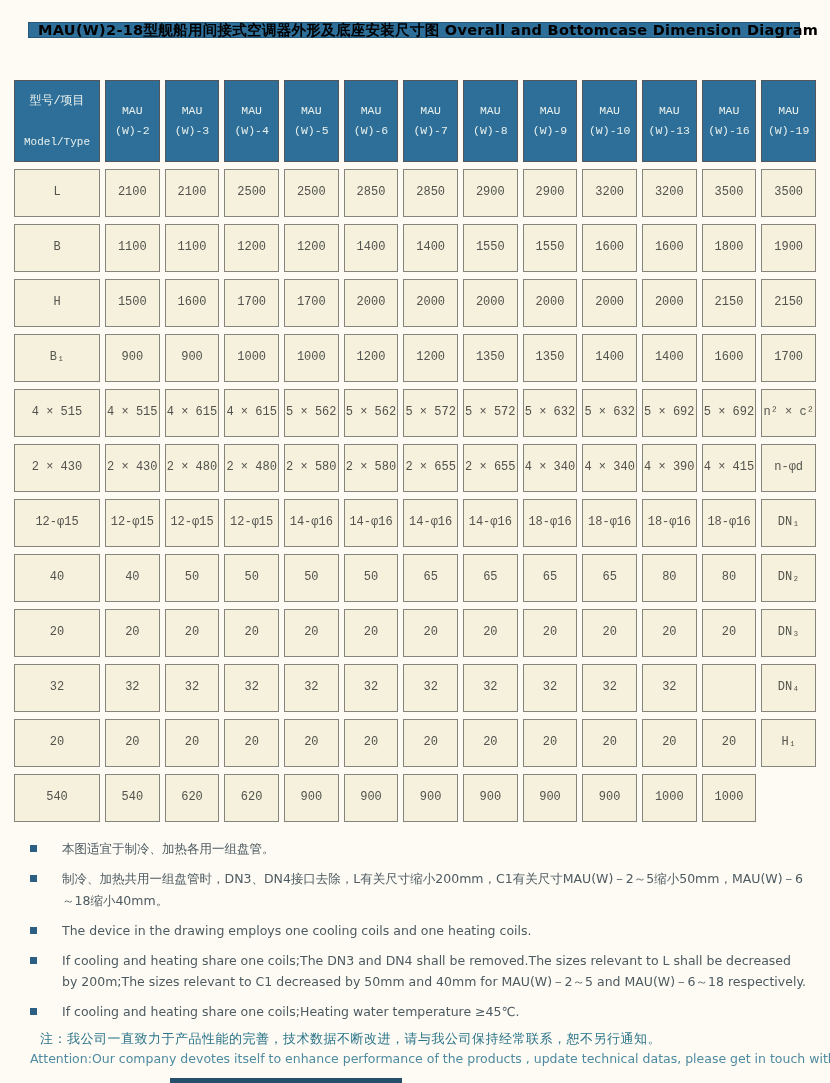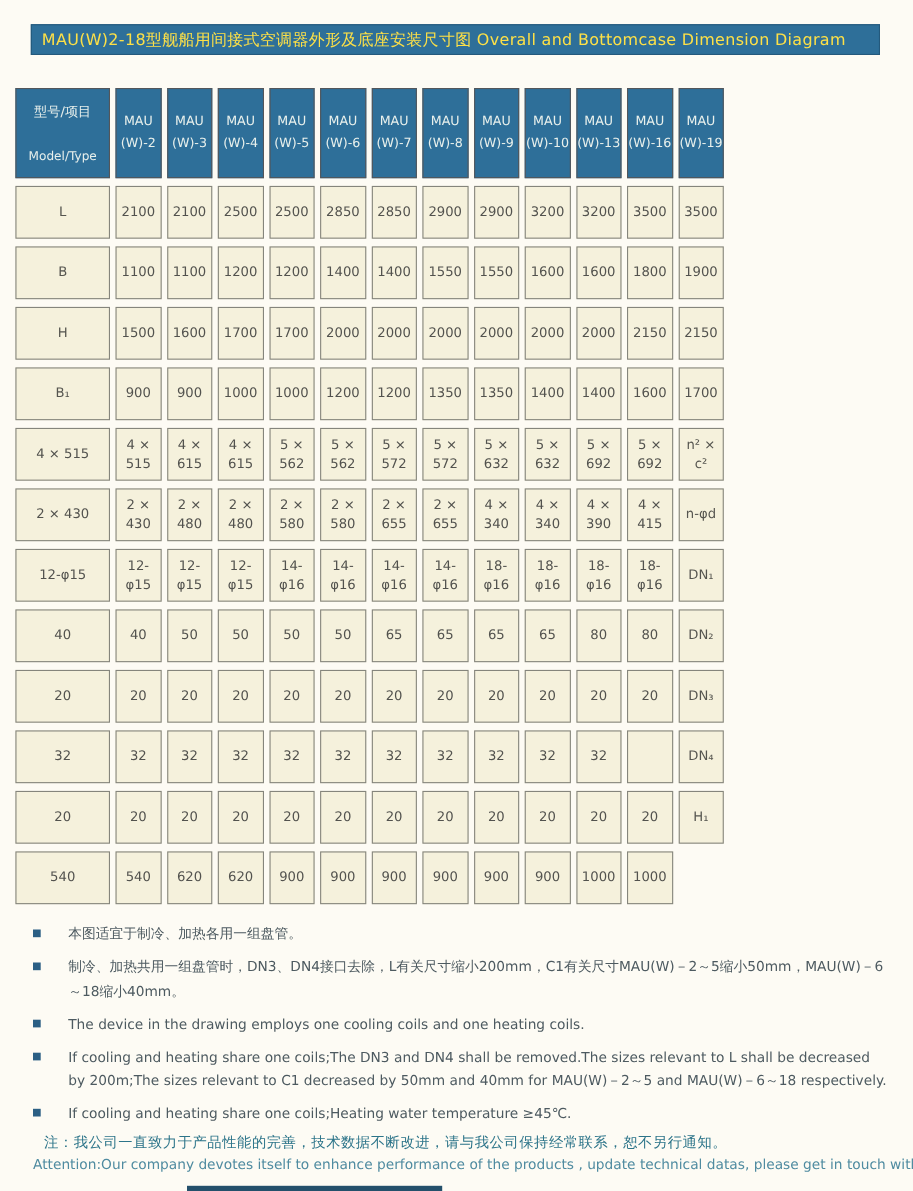--- a/index.html
+++ b/index.html
@@ -7,34 +7,35 @@
     width:830px;height:1083px;
     background:#fdfbf4;
     font-family:"DejaVu Sans","Liberation Sans",sans-serif;
     position:relative;
     overflow:hidden;
   }
   .page{position:relative;width:830px;height:1083px;}
 
   
   .title-bar{
-    position:absolute;left:28px;top:22px;width:772px;height:28px;
+    position:absolute;left:28px;top:22px;width:772px;height:16px;
     background:#2e6f99;border:1px solid #24597c;
-    color:#fde047;font-size:14.5px;font-weight:normal;
+    color:#000000;font-size:14.5px;font-weight:bold;
     display:flex;align-items:center;padding:0 9px;
     box-sizing:border-box;letter-spacing:0.3px;white-space:nowrap;
   }
 
   
   .dim-table{
-    position:absolute;left:14px;top:80px;width:644px;
+    position:absolute;left:14px;top:80px;width:802px;
     display:grid;
     grid-template-columns:86px repeat(12,1fr);
     grid-template-rows:82px repeat(12,48px);
     gap:7px 5px;
+    font-family:Liberation Mono, monospace;
   }
   .cell{
     border:1px solid #85857c;
     background:#f5f1dc;
     display:flex;align-items:center;justify-content:center;
     text-align:center;
     font-size:12px;color:#52524e;
     box-sizing:border-box;
     white-space:pre-line;line-height:1.45;
     overflow:hidden;

